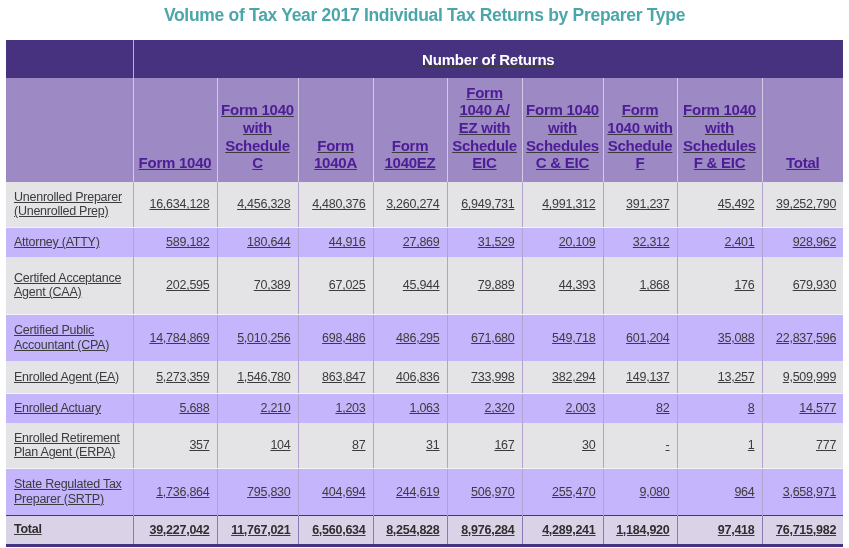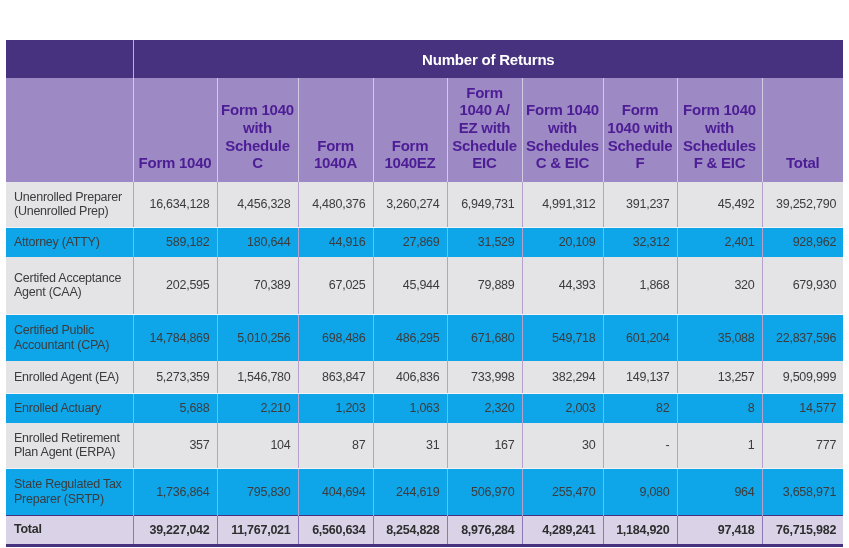--- a/index.html
+++ b/index.html
@@ -27,20 +27,21 @@
   table.returns {
     position: absolute;
     left: 6px;
     top: 40px;
     width: 837px;
     border-collapse: collapse;
     table-layout: fixed;
     font-size: 12.5px;
     letter-spacing: -0.25px;
     color: #3C3C3C;
+    text-decoration: underline;
   }
   
   th.corner {
     background: #46327E;
     height: 36px;
   }
   th.group {
     background: #46327E;
     color: #ffffff;
     font-size: 15px;
@@ -77,37 +78,38 @@
     text-align: left;
     padding-left: 8px;
     line-height: 1.15;
     border-left: none;
   }
   tbody td.num {
     text-align: right;
     white-space: nowrap;
   }
   tbody tr.stripe td { background: #E4E3E5; }
-  tbody tr.plain  td { background: #0ea5e9; }
+  tbody tr.plain  td { background: #c4b5fd; }
   tbody tr.stripe td { border-bottom: 1px solid #F4F3F5; }
   
   tbody tr.total td {
     background: #DAD3E8;
     font-weight: bold;
     color: #2E2E2E;
     border-top: 1px solid #46327E;
     border-bottom: 3px solid #46327E;
     border-left: 1px solid #8C76B5;
   }
   tbody tr.total td.rowlabel { border-left: none; }
 </style>
 </head>
 <body>
 
 <div class="page">
+  <h1 class="title">Volume of Tax Year 2017 Individual Tax Returns by Preparer Type</h1>
 
   <table class="returns">
     <colgroup id="cols">
         <col style="width: 127px;">
         <col style="width: 84px;">
         <col style="width: 81px;">
         <col style="width: 75px;">
         <col style="width: 74px;">
         <col style="width: 75px;">
         <col style="width: 81px;">
@@ -160,21 +162,21 @@
         </tr>
         <tr class="stripe" style="height: 57px;">
           <td class="rowlabel">Certifed Acceptance Agent (CAA)</td>
           <td class="num">202,595</td>
           <td class="num">70,389</td>
           <td class="num">67,025</td>
           <td class="num">45,944</td>
           <td class="num">79,889</td>
           <td class="num">44,393</td>
           <td class="num">1,868</td>
-          <td class="num">320</td>
+          <td class="num">176</td>
           <td class="num">679,930</td>
         </tr>
         <tr class="plain" style="height: 47px;">
           <td class="rowlabel">Certified Public Accountant (CPA)</td>
           <td class="num">14,784,869</td>
           <td class="num">5,010,256</td>
           <td class="num">698,486</td>
           <td class="num">486,295</td>
           <td class="num">671,680</td>
           <td class="num">549,718</td>

